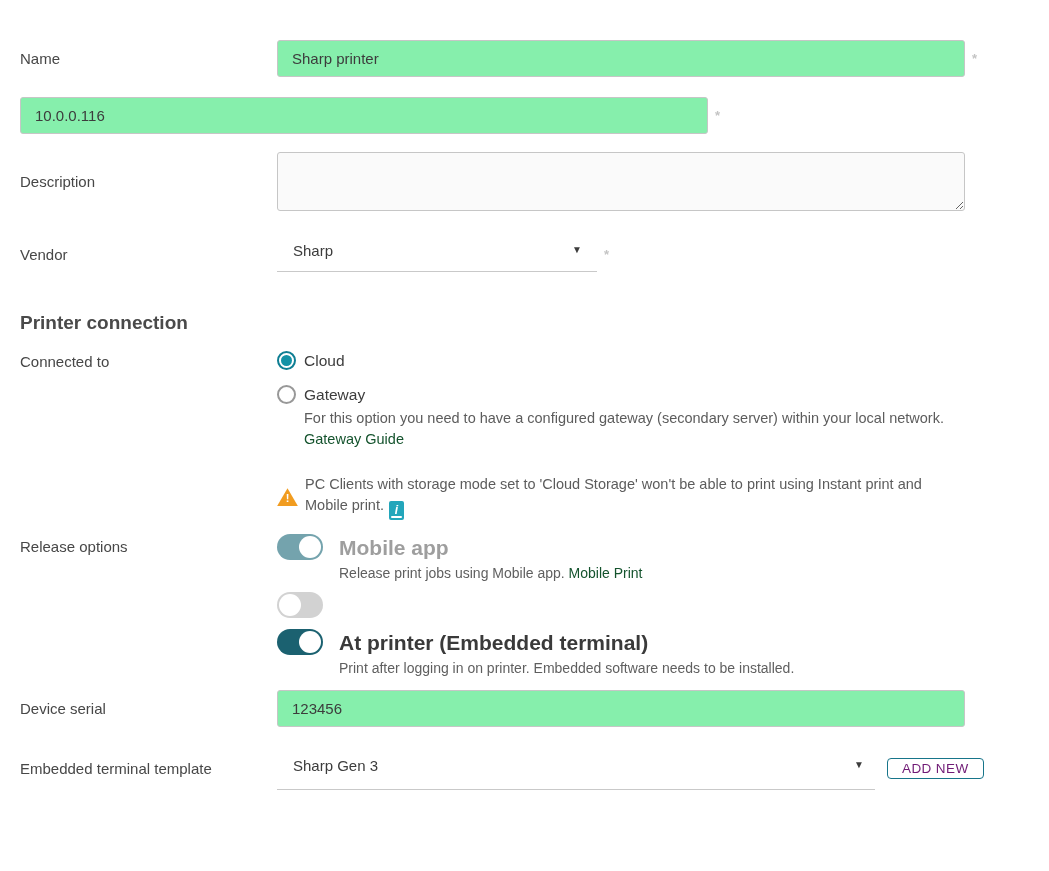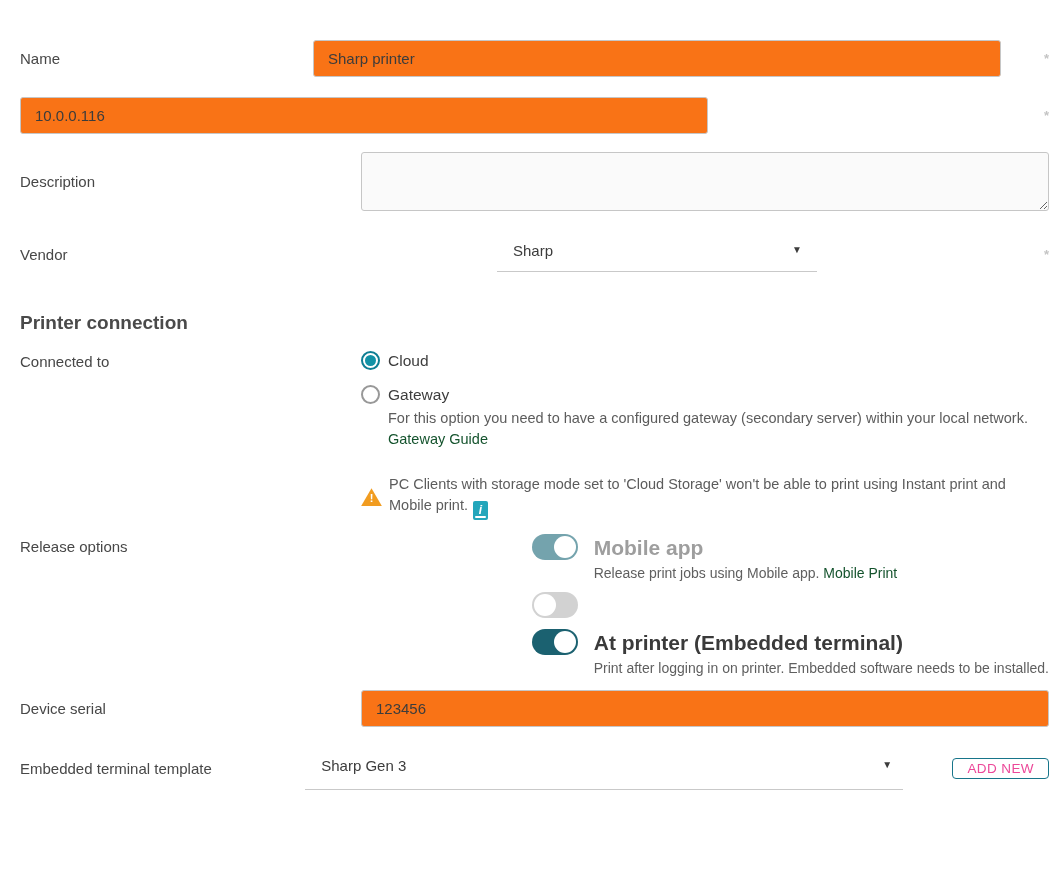--- a/index.html
+++ b/index.html
@@ -6,38 +6,38 @@
   html, body { background: #ffffff; }
   body {
     font-family: "Liberation Sans", sans-serif;
     color: #3d3d3d;
     width: 1049px;
     height: 871px;
     overflow: hidden;
   }
   .page { padding-top: 40px; }
 
-  .row { display: flex; margin-left: 20px; justify-content: space-between; }
+  .row { display: flex; margin-left: 20px; }
   .row.v-center { align-items: center; }
   .row.v-top { align-items: flex-start; }
 
   .lbl {
     flex: 0 0 257px;
     width: 257px;
     font-size: 15px;
     font-weight: 500;
     color: #474747;
     padding-right: 10px;
   }
 
   
   .text-input {
     width: 688px;
     height: 37px;
-    background: #f97316;
+    background: #86efac;
     border: 1px solid #c6c6c6;
     border-radius: 3px;
     padding: 0 14px;
     font-family: "Liberation Sans", sans-serif;
     font-size: 15px;
     color: #3c3c3c;
     outline: none;
   }
   textarea.text-area {
     width: 688px;
@@ -199,25 +199,25 @@
     font-size: 21px;
     font-weight: 600;
     color: #3a3a3a;
     margin-bottom: 5px;
   }
   .toggle-label.dim { color: #9e9e9e; }
   .toggle-desc { font-size: 14px; color: #5f5f5f; }
 
   
   .add-btn {
-    margin-left: 21px;
+    margin-left: 12px;
     background: #ffffff;
     border: 1px solid #17758a;
     border-radius: 4px;
-    color: #ec4899;
+    color: #701a75;
     font-family: "Liberation Sans", sans-serif;
     font-size: 13.5px;
     font-weight: 500;
     letter-spacing: 0.4px;
     padding: 2px 14px;
     cursor: pointer;
   }
 
   
   .mb-20 { margin-bottom: 20px; }

